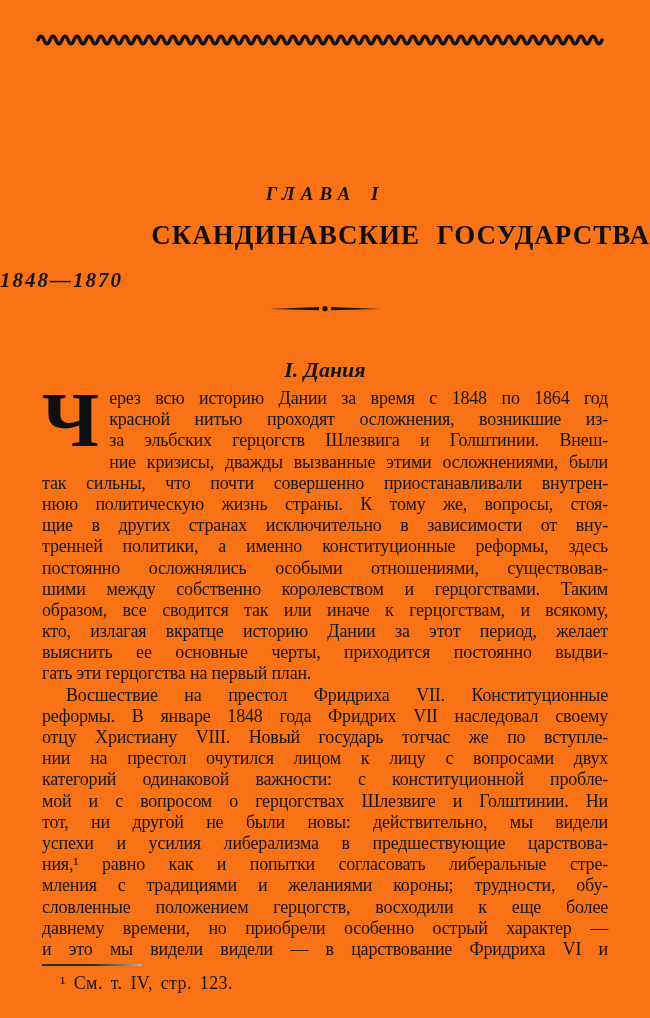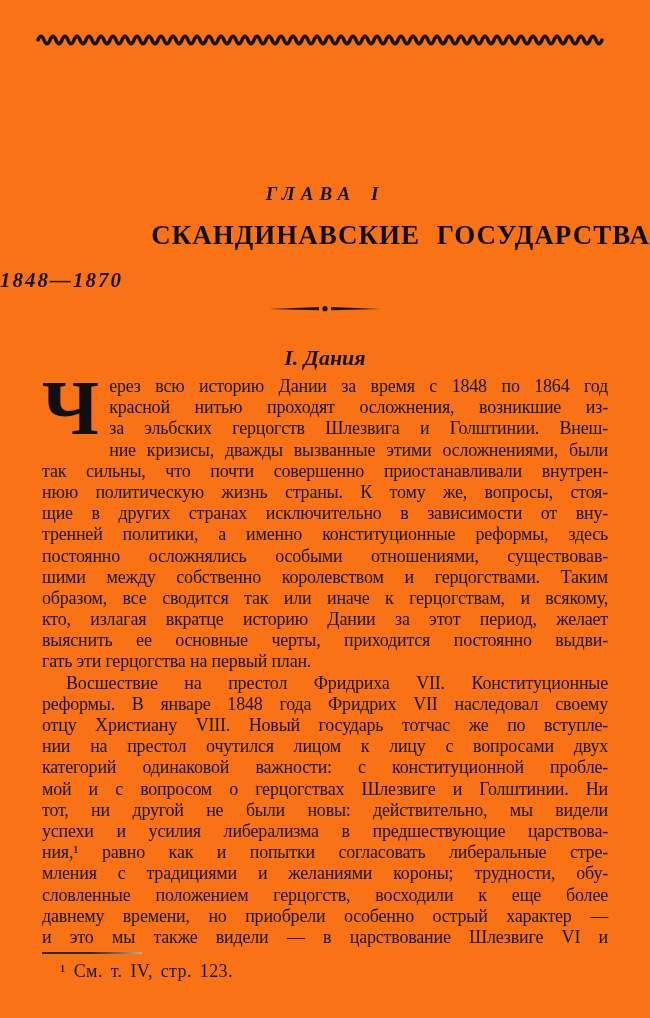--- a/index.html
+++ b/index.html
@@ -36,21 +36,21 @@
     margin-top:20px;
     font-size:21px; line-height:23px;
     font-weight:700; font-style:italic;
     letter-spacing:2px;
   }
   .divider-wrap { margin-top:12px; text-align:center; height:9px; }
   .divider-wrap svg { vertical-align:top; }
   .divider-wrap polygon, .divider-wrap circle { fill:#1a1a1a; }
 
   .section {
-    margin-top:32px;
+    margin-top:44px;
     text-align:center;
     font-size:22px; line-height:25px;
     font-weight:700; font-style:italic;
   }
 
   .bodytext {
     margin:6px 42px 0 42px;
     font-size:18px;
     line-height:21.2px;
     letter-spacing:-0.2px;
@@ -133,20 +133,20 @@
     <div class="line">отцу Христиану VIII. Новый государь тотчас же по вступле-</div>
     <div class="line">нии на престол очутился лицом к лицу с вопросами двух</div>
     <div class="line">категорий одинаковой важности: с конституционной пробле-</div>
     <div class="line">мой и с вопросом о герцогствах Шлезвиге и Голштинии. Ни</div>
     <div class="line">тот, ни другой не были новы: действительно, мы видели</div>
     <div class="line">успехи и усилия либерализма в предшествующие царствова-</div>
     <div class="line">ния,¹ равно как и попытки согласовать либеральные стре-</div>
     <div class="line">мления с традициями и желаниями короны; трудности, обу-</div>
     <div class="line">словленные положением герцогств, восходили к еще более</div>
     <div class="line">давнему времени, но приобрели особенно острый характер —</div>
-    <div class="line">и это мы также видели — в царствование Шлезвиге VI и</div>
+    <div class="line">и это мы видели видели — в царствование Фридриха VI и</div>
 
   </div>
 
   <div class="footnote-rule"></div>
   <div class="footnote">¹ См. т. IV, стр. 123.</div>
 
 </div>
 
 </body></html>

